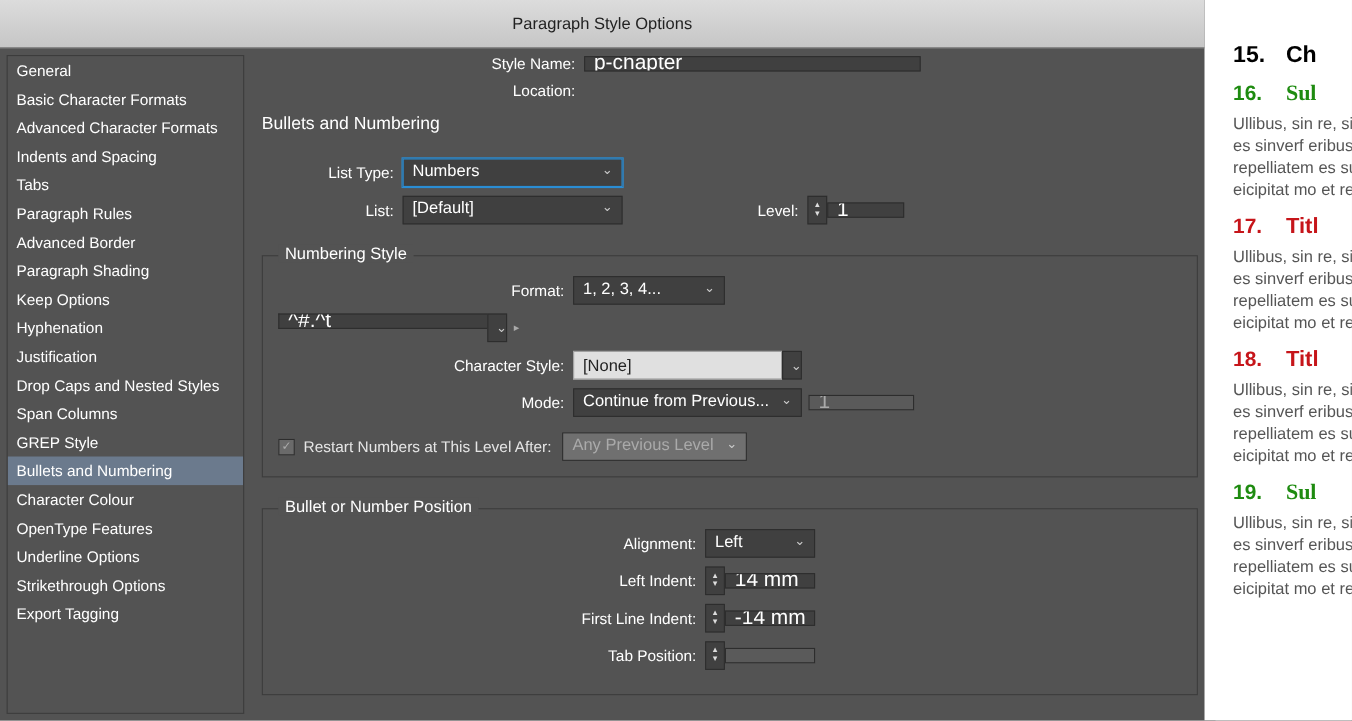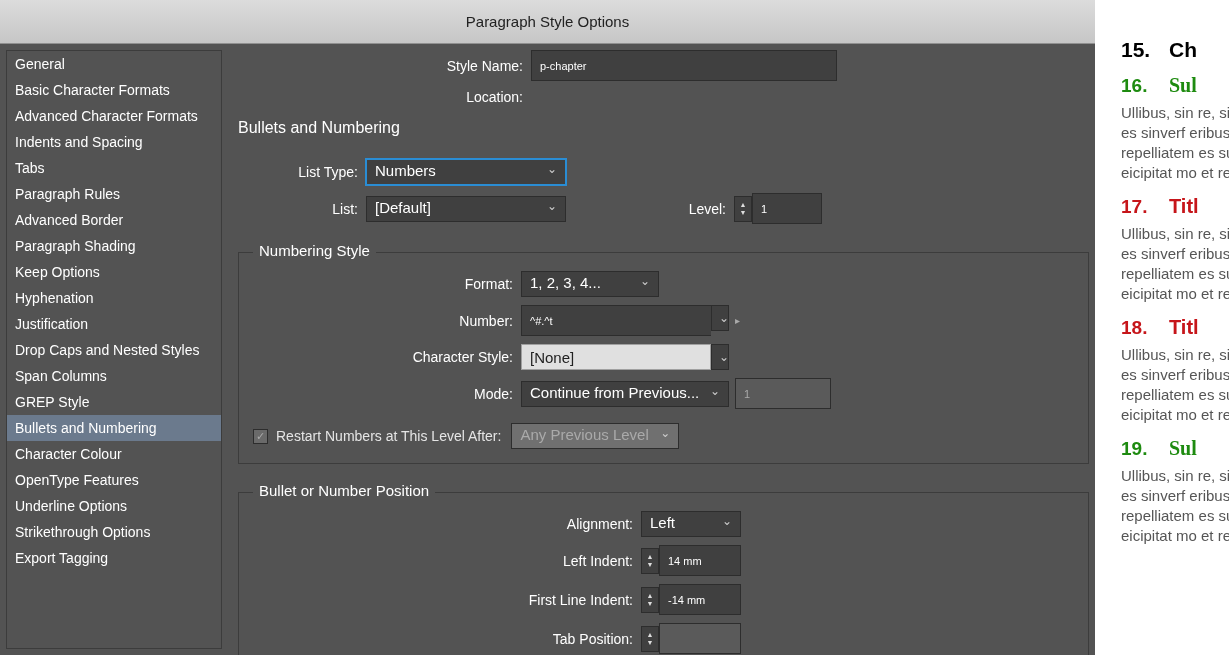--- a/index.html
+++ b/index.html
@@ -71,22 +71,22 @@
       font-size: 14px;
       color: #fff;
       text-align: right;
       margin-right: 8px;
       white-space: nowrap;
     }
     .text-input {
       background: #404040;
       border: 1px solid #2d2d2d;
       color: #fff;
-      font-size: 11px;
-      height: 31px;
+      font-size: 19px;
+      height: 14px;
       padding: 2px 8px;
       outline: none;
     }
     .text-input.small {
       width: 70px;
       text-align: left;
     }
     .dropdown {
       background: #404040;
       border: 1px solid #2d2d2d;
@@ -318,21 +318,20 @@
 
         <div class="row">
           <div class="label" style="width:260px">Format:</div>
           <div class="dropdown" style="width:138px">
             <span>1, 2, 3, 4...</span>
             <span class="chevron">⌄</span>
           </div>
         </div>
 
         <div class="row">
-          <div class="label" style="width:260px">Number:</div>
           <div class="combo">
             <input class="text-input" style="width: 190px;" value="^#.^t">
             <div class="flyout-btn">
                 <span class="chevron">⌄</span>
               </div>
           </div>
           <span class="arrow-small">▸</span>
         </div>
 
         <div class="row">

